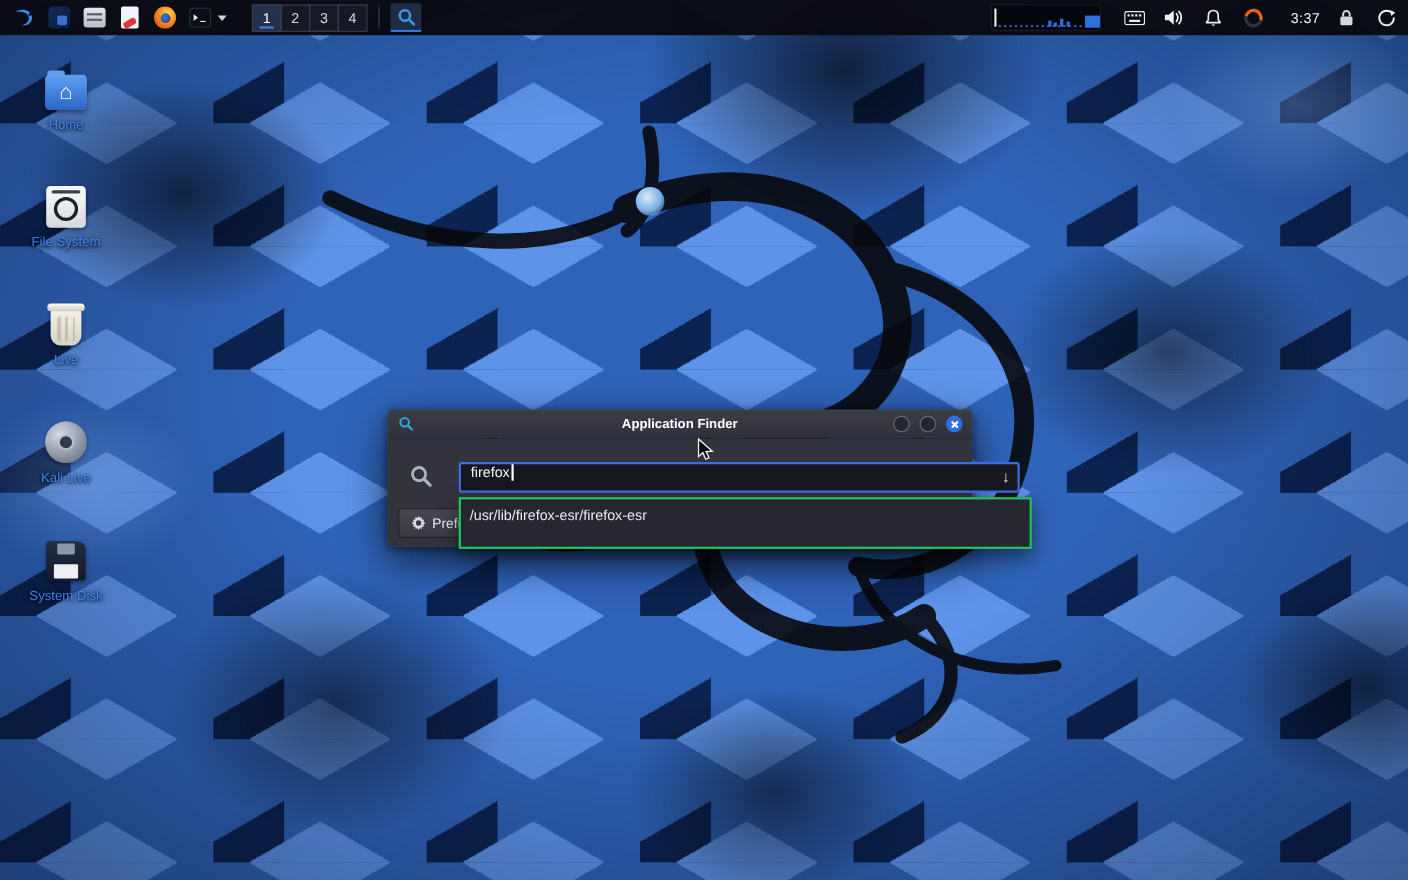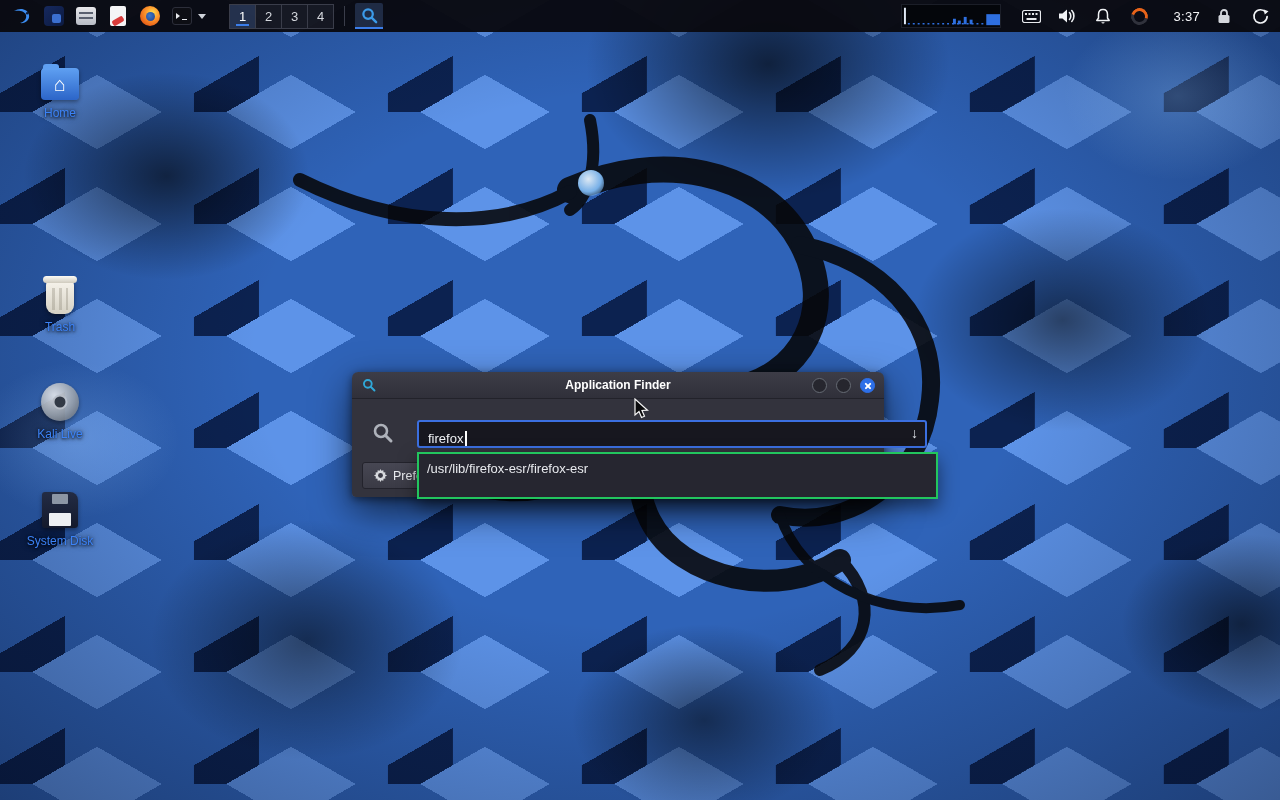--- a/index.html
+++ b/index.html
@@ -104,21 +104,21 @@
   .wbtn { width:15px; height:15px; border-radius:50%; background:#26262e; border:1px solid #666b74; cursor:pointer; position:relative; }
   .wbtn.close { background:#2d6fe8; border-color:#2d6fe8; }
   .wbtn.close::before, .wbtn.close::after { content:""; position:absolute; left:3px; top:6px; width:8px; height:1.8px; background:#fff; border-radius:1px; }
   .wbtn.close::before { transform:rotate(45deg); }
   .wbtn.close::after { transform:rotate(-45deg); }
 
   .fbody { position:relative; height:98px; background:#33333d; border-radius:0 0 4px 4px; }
   .searchglyph { position:absolute; left:20px; top:23px; }
   .searchbox { position:absolute; left:65px; top:21px; width:510px; height:28px;
     background:#17171f; border:2px solid #3b6fe0; border-radius:3px;
-    display:flex; align-items:flex-end; padding:0 26px 0 9px; cursor:text; }
+    display:flex; align-items:flex-start; padding:0 26px 0 9px; cursor:text; }
   .searchbox .txt { color:#f1f3f6; font-size:13px; }
   .caret { display:inline-block; width:1.5px; height:15px; background:#fff; margin-left:2px; }
   .droparrow { position:absolute; right:7px; top:3px; color:#dfe3e8; font-size:14px; cursor:pointer; }
 
   .prefs { position:absolute; left:10px; bottom:8px; height:27px; display:flex; align-items:center; gap:6px;
     background:linear-gradient(#474753,#3a3a45); border:1px solid #23232c; border-radius:3px;
     color:#e9ebef; font-size:12.5px; padding:0 11px; cursor:pointer; z-index:1; white-space:nowrap; font-family:"Liberation Sans", sans-serif; }
 
   .popup { position:absolute; left:65px; top:53px; width:521px; height:47px;
     background:#262630; border:2px solid #22c55e; box-shadow:0 8px 18px rgba(0,0,0,.5); z-index:5; }
@@ -251,25 +251,31 @@
   </div>
 
   <div class="dicon" style="top:56px">
     <div class="art">
         <div class="art-home">
           <span class="house">⌂</span>
         </div>
       </div>
     <div class="lbl">Home</div>
   </div>
+  <div class="dicon" style="top:163px">
+    <div class="art">
+        <div class="art-fs"></div>
+      </div>
+    <div class="lbl">File System</div>
+  </div>
   <div class="dicon" style="top:270px">
     <div class="art">
         <div class="art-trash"></div>
       </div>
-    <div class="lbl">Trash</div>
+    <div class="lbl">Live</div>
   </div>
   <div class="dicon" style="top:377px">
     <div class="art">
         <div class="art-cd"></div>
       </div>
     <div class="lbl">Kali Live</div>
   </div>
   <div class="dicon" style="top:484px">
     <div class="art">
         <div class="art-floppy"></div>

